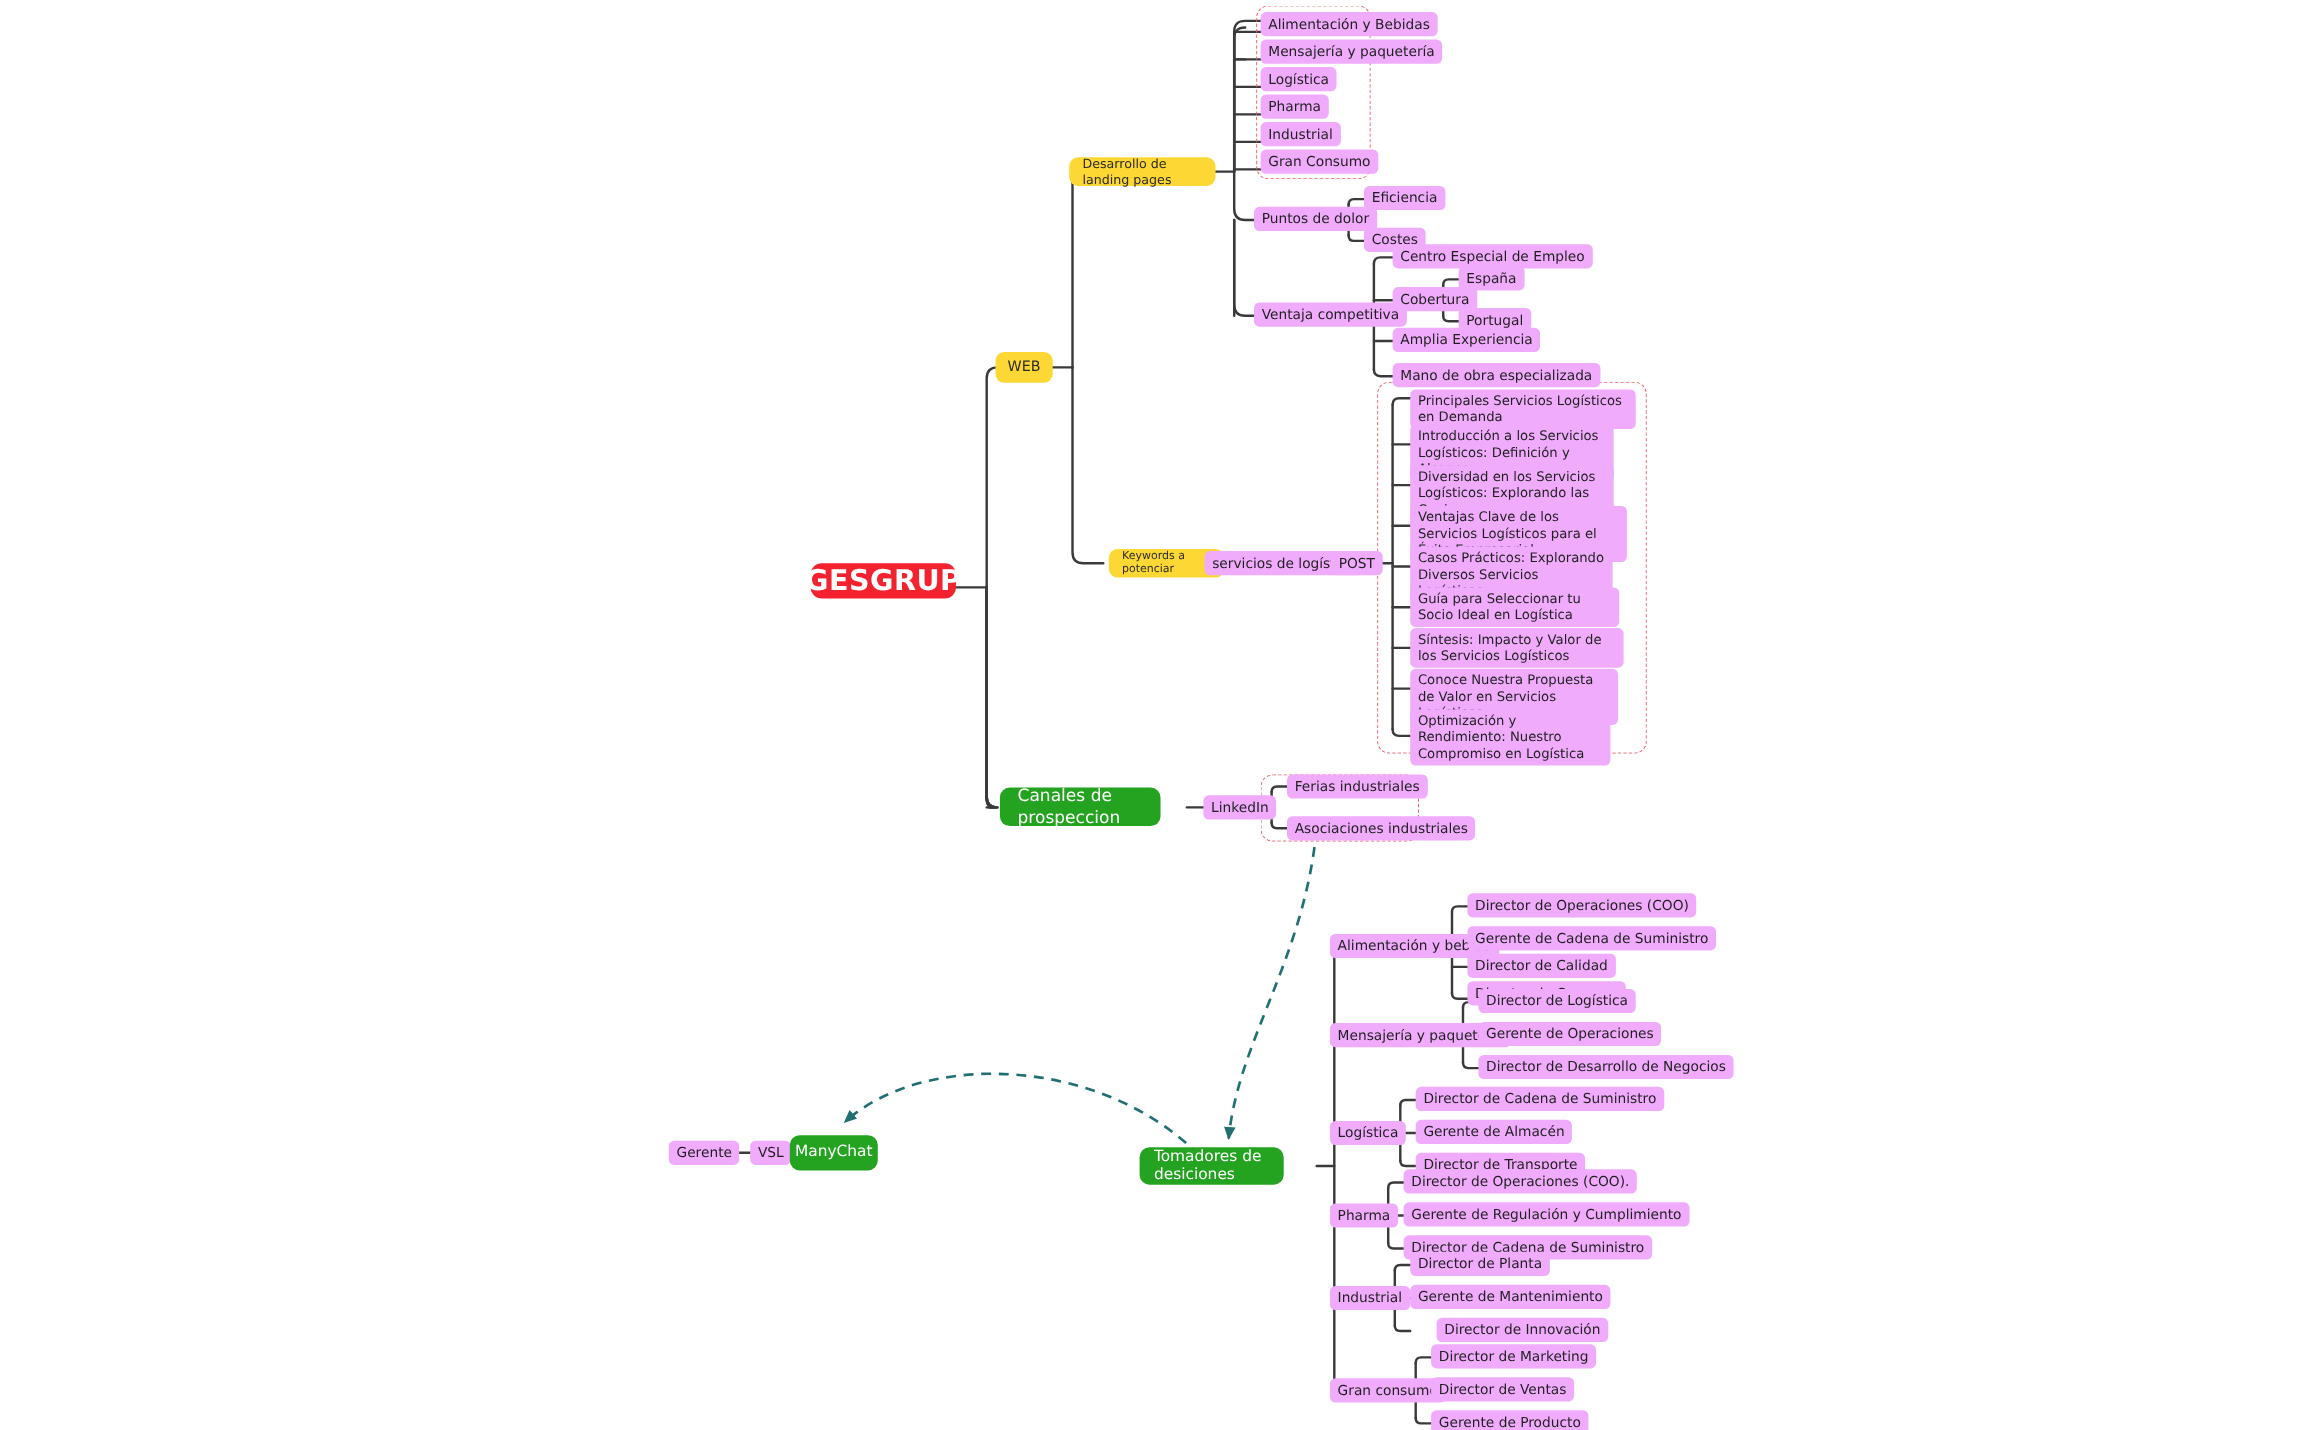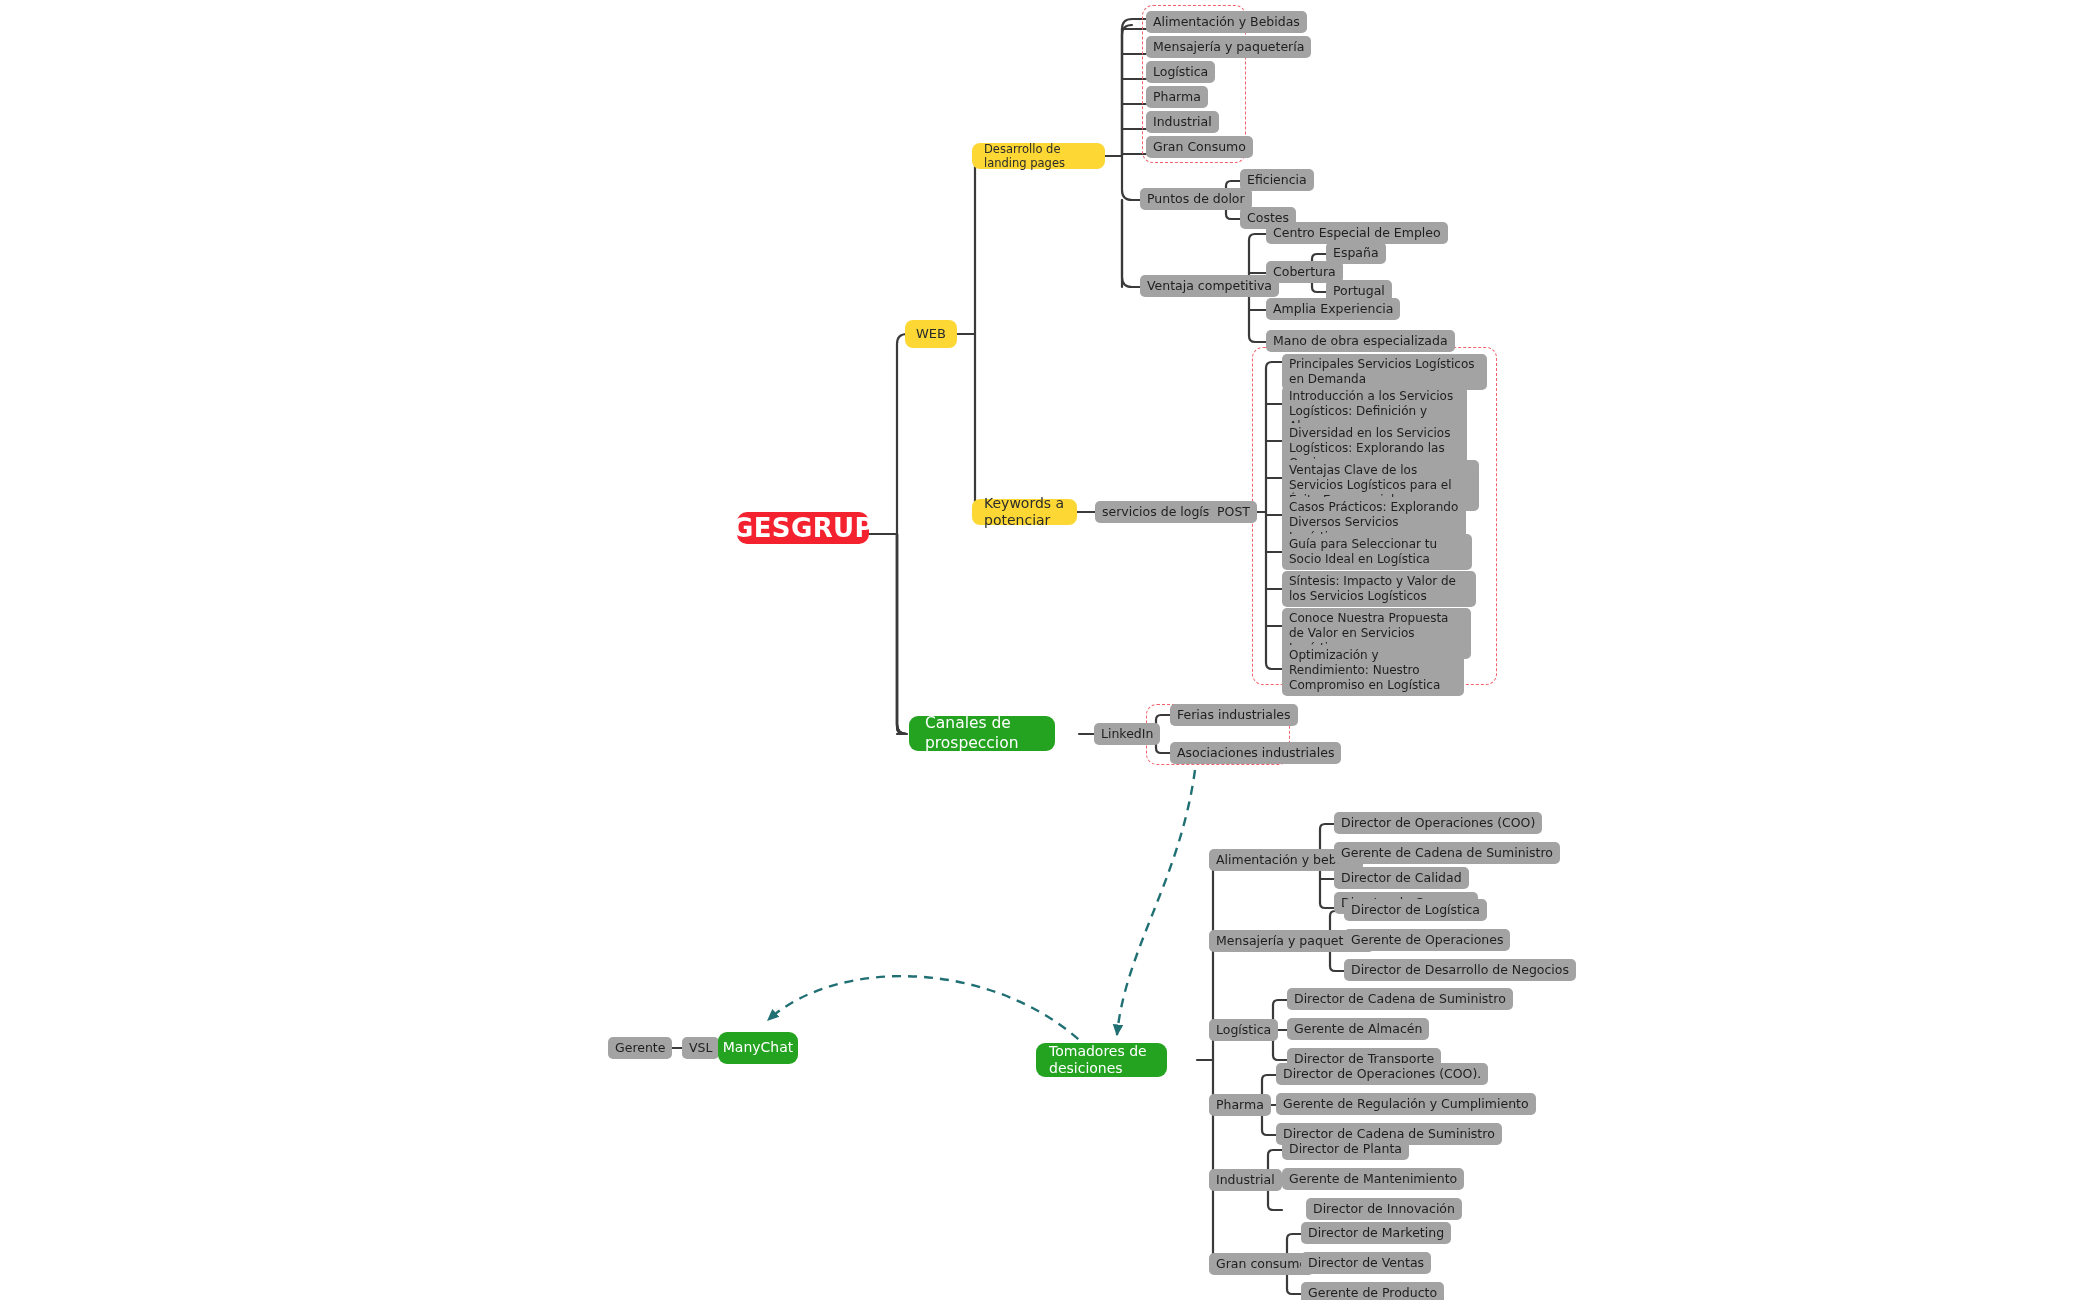--- a/index.html
+++ b/index.html
@@ -4,21 +4,21 @@
 <style>
   html,body{margin:0;padding:0;background:#ffffff;}
   body{width:2100px;height:1300px;position:relative;overflow:hidden;
        font-family:"DejaVu Sans","Liberation Sans",sans-serif;}
   #stage{position:absolute;left:0;top:0;width:2100px;height:1300px;}
   svg#wires{position:absolute;left:0;top:0;width:2100px;height:1300px;pointer-events:none;}
 
   .node{position:absolute;box-sizing:border-box;display:flex;align-items:center;
         white-space:pre-line;line-height:1.25;}
   
-  .chip{background:#a3a3a3;color:#1f1f1f;border-radius:5px;padding:3px 7px;
+  .chip{background:#f0abfc;color:#1f1f1f;border-radius:5px;padding:3px 7px;
         font-size:12.5px;}
   .chip.sm{font-size:12px;}
   
   .root{background:#f4212f;color:#ffffff;border-radius:10px;font-size:26px;
         font-weight:bold;padding:0 22px;justify-content:center;letter-spacing:.4px;}
   .ylw{background:#fdd835;color:#2b2b2b;border-radius:8px;font-size:13px;
        padding:0 12px;justify-content:center;font-weight:normal;}
   .grn{background:#24a320;color:#ffffff;border-radius:9px;font-size:15.5px;
        padding:0 16px;justify-content:center;}
   .grn.sm2{font-size:14px;padding:0 13px;}
@@ -236,21 +236,21 @@
     <span>Cobertura</span></div>
   <div class="node chip" style="left:1266px;top:298px;">
     <span>Amplia Experiencia</span></div>
   <div class="node chip" style="left:1266px;top:330px;">
     <span>Mano de obra especializada</span></div>
   <div class="node chip" style="left:1326px;top:242px;">
     <span>España</span></div>
   <div class="node chip" style="left:1326px;top:280px;">
     <span>Portugal</span></div>
 
-  <div class="node ylw" style="left:972px;top:499px;width:105px;height:26px;font-size:14px;">
+  <div class="node ylw" style="left:1008px;top:499px;width:105px;height:26px;font-size:10px;">
     <span>Keywords a potenciar</span>
   </div>
   <div class="node chip" style="left:1095px;top:501px;">
     <span>servicios de logística</span></div>
   <div class="node chip" style="left:1210px;top:501px;">
     <span>POST</span></div>
 
   <div class="node chip sm" style="left:1282px;top:354px;width:205px;">
     <span>Principales Servicios Logísticos en Demanda</span></div>
   <div class="node chip sm" style="left:1282px;top:386px;width:185px;">

